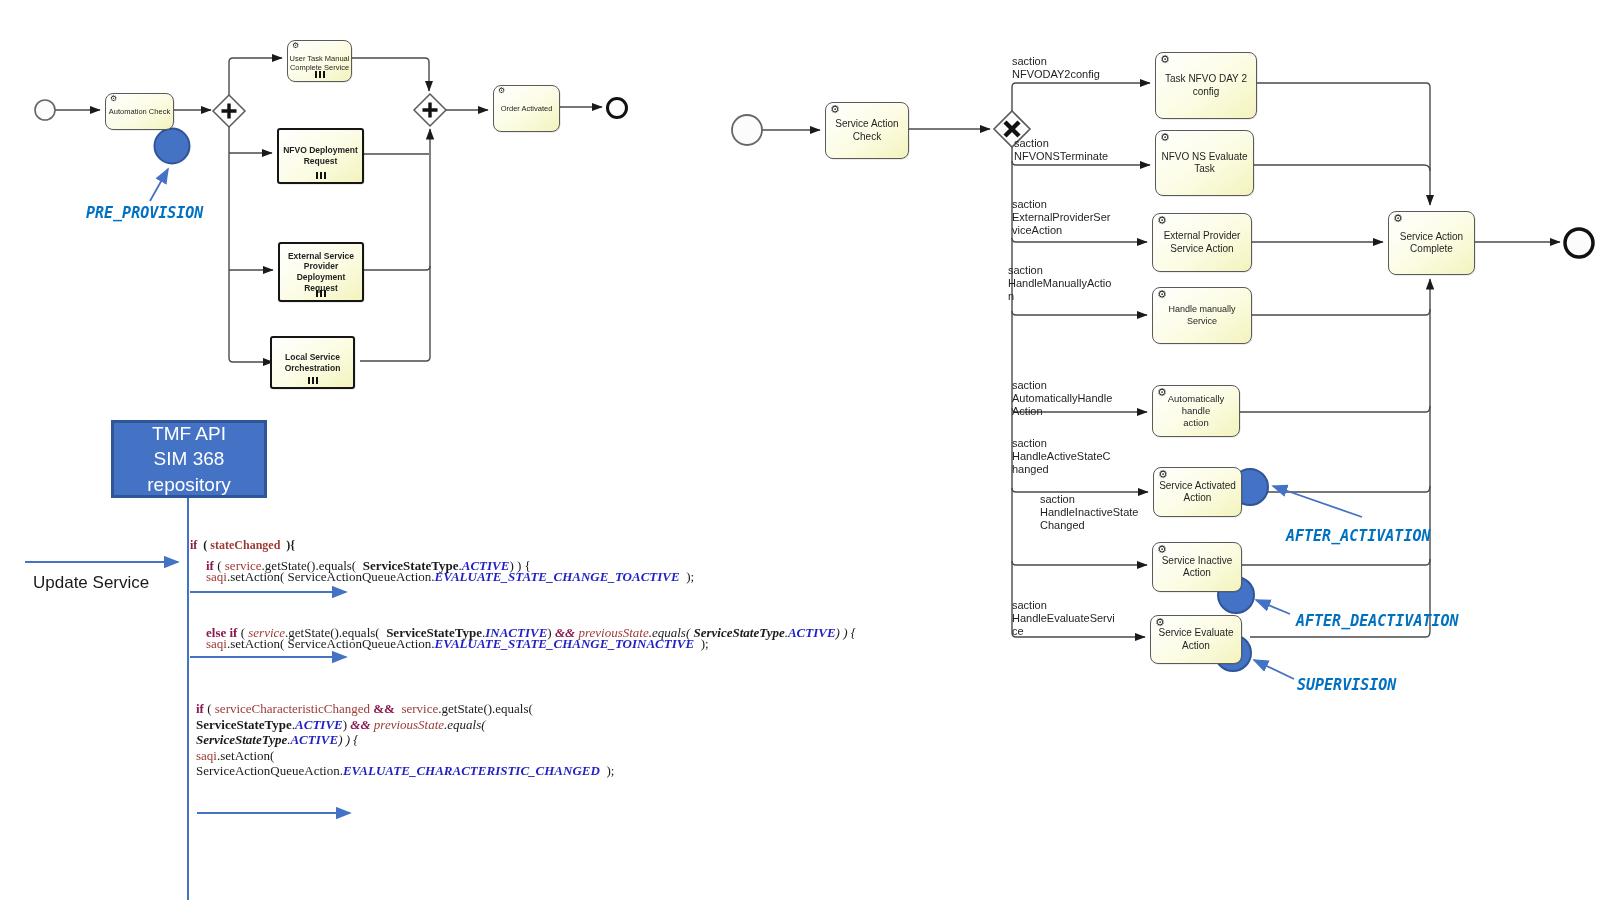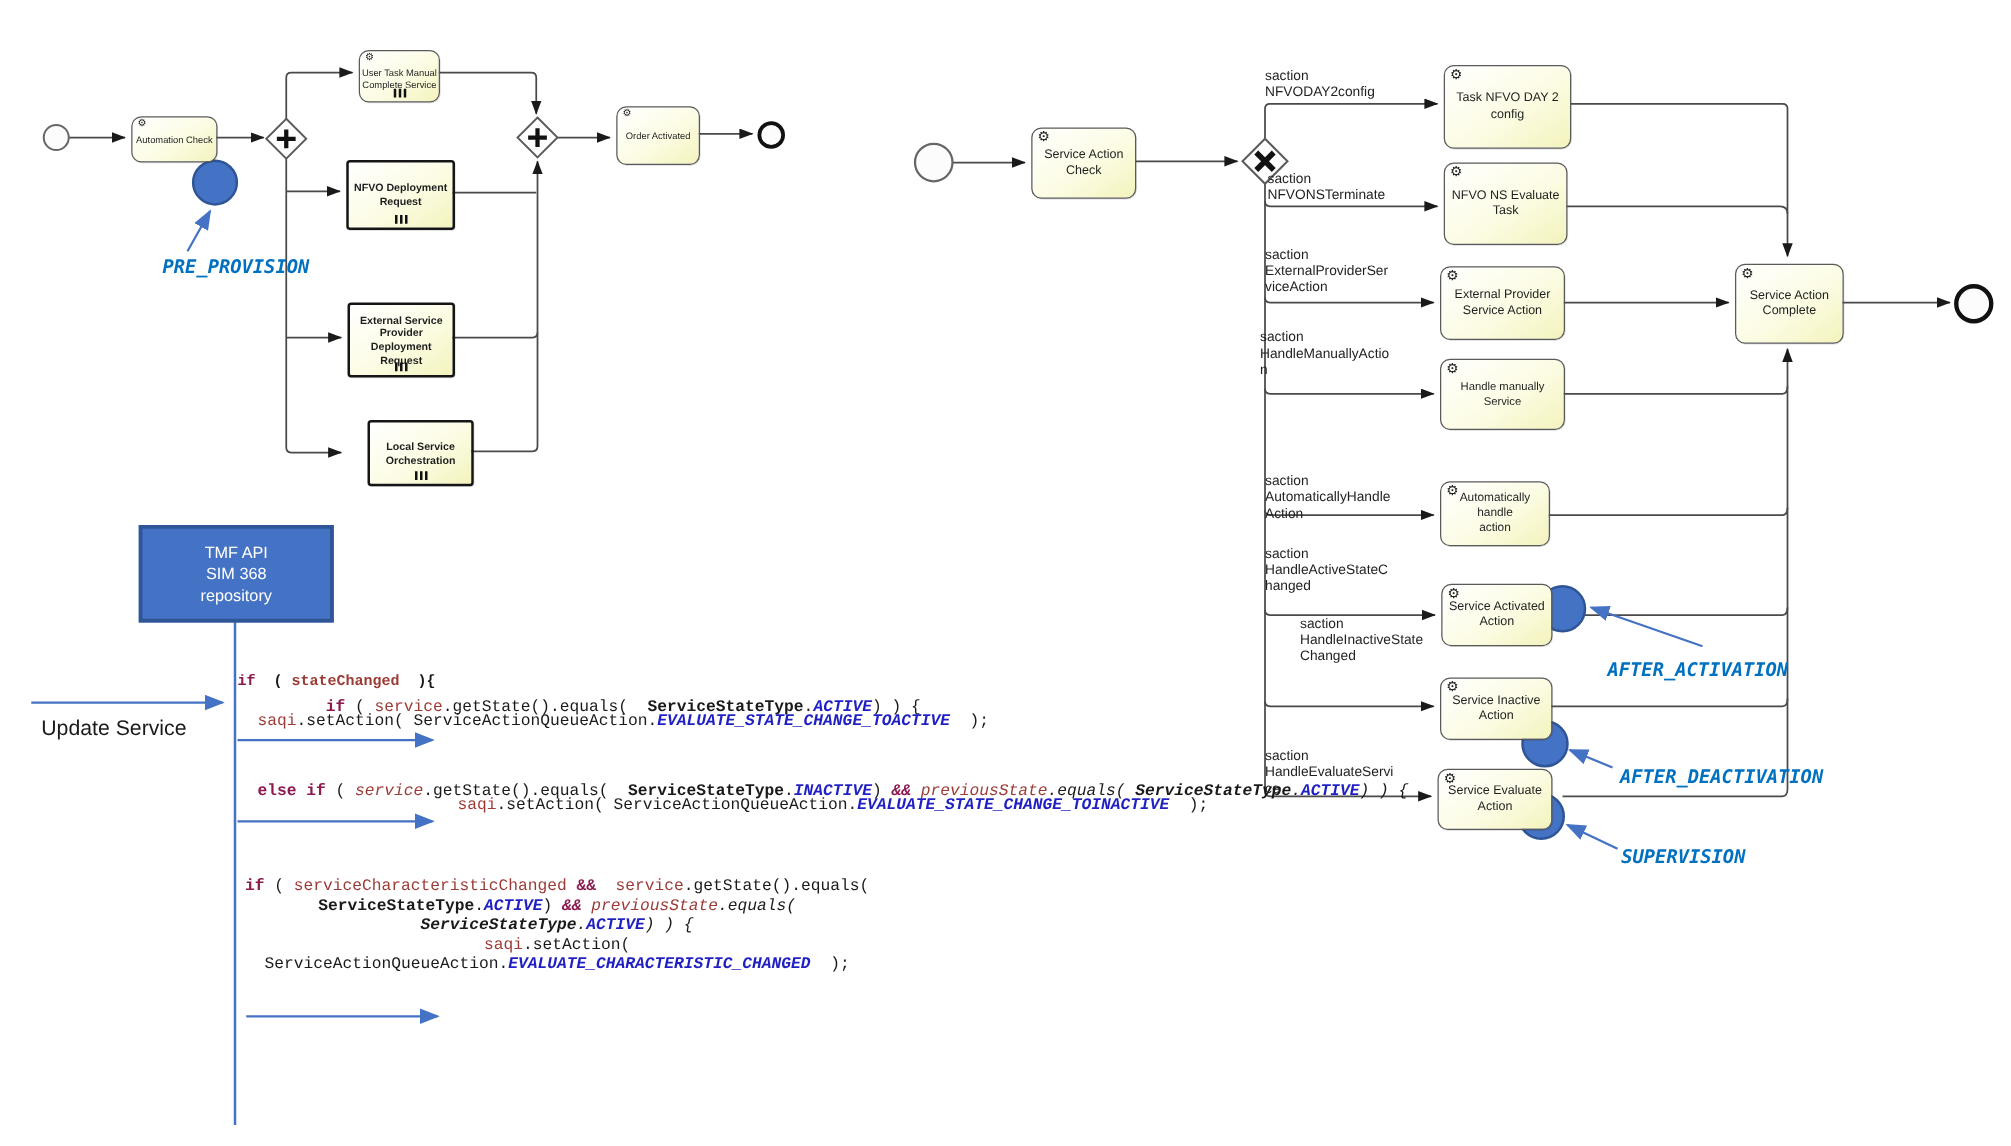--- a/index.html
+++ b/index.html
@@ -27,27 +27,27 @@
   
   .cond{position:absolute;font-size:11px;color:#1f1f1f;line-height:1.18;white-space:pre-line;}
 
   
   .blue-note{position:absolute;color:#0070C0;font-family:"DejaVu Sans Mono", monospace;
              font-weight:bold;font-style:italic;font-size:15px;white-space:nowrap;}
 
   
   .tmf{position:absolute;left:111px;top:420px;width:150px;height:72px;background:#4472C4;
        border:3px solid #2F5597;color:#fff;display:flex;align-items:center;justify-content:center;
-       text-align:center;font-size:13px;line-height:1.35;}
+       text-align:center;font-size:19px;line-height:1.35;}
   .tmf .lbl{white-space:pre-line;}
 
   .plain-label{position:absolute;font-size:17px;color:#1a1a1a;}
 
   
-  .code{position:absolute;font-family:Liberation Mono, monospace;color:#1a1a1a;white-space:pre;text-align:center;}
+  .code{position:absolute;font-family:Liberation Serif, serif;color:#1a1a1a;white-space:pre;}
   .code-big{font-size:12px;font-weight:bold;letter-spacing:0;}
   .code-sm{font-size:13px;line-height:10.5px;}
   .code-lg{font-size:13px;line-height:15.6px;}
   .tk-k{color:#8b1a4f;font-weight:bold;}
   .tk-v{color:#9c3b36;}
   .tk-c{color:#1f1fc4;font-weight:bold;font-style:italic;}
   .tk-t{color:#1a1a1a;font-weight:bold;}
   .tk-p{color:#1a1a1a;}
   .tk-i{font-style:italic;}
 </style>
@@ -170,36 +170,36 @@
     <span class="lbl fs-left-b">External Service
 Provider Deployment
 Request</span>
     <span class="mi">
         <i></i>
         <i></i>
         <i></i>
       </span>
   </div>
 
-  <div class="task bold" style="left:294px;top:336px;width:81px;height:49px;">
+  <div class="task bold" style="left:270px;top:336px;width:81px;height:49px;">
     <span class="lbl fs-left-b">Local Service
 Orchestration</span>
     <span class="mi">
         <i></i>
         <i></i>
         <i></i>
       </span>
   </div>
 
   <div class="task" style="left:493px;top:85px;width:65px;height:45px;">
     <span class="gear small">⚙</span>
     <span class="lbl fs-left">Order Activated</span>
   </div>
 
-  <div class="blue-note" style="left:86px;top:204px;margin-left:44px;">PRE_PROVISION</div>
+  <div class="blue-note" style="left:86px;top:204px;">PRE_PROVISION</div>
 
   <div class="tmf">
     <span class="lbl">TMF API
 SIM 368
 repository</span>
   </div>
 
   <div class="plain-label" style="left:33px;top:533px;margin-top:40px;">Update Service</div>
 
   <div class="code code-big" style="left:190px;top:538px;"><div class="code-line"><span class="tk-k">if</span><span class="tk-p">  ( </span><span class="tk-v">stateChanged</span><span class="tk-p">  ){</span></div></div>

